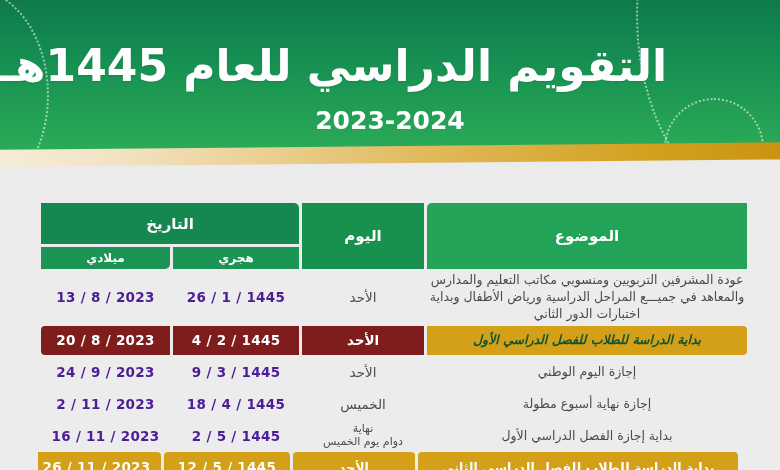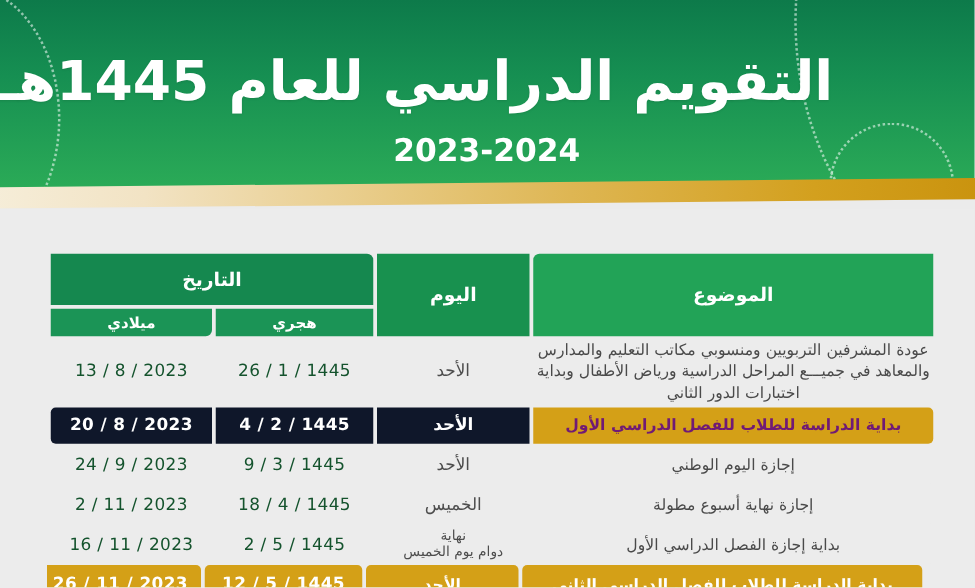--- a/index.html
+++ b/index.html
@@ -150,24 +150,24 @@
   
   td.c {
     text-align: center;
     vertical-align: middle;
     font-size: 13px;
     color: #4a4a4a;
     background: #ececec;
     height: 29px;
   }
   td.date {
-    font-weight: normal;
+    font-weight: bold;
     direction: ltr;
     letter-spacing: 0.3px;
-    color: #14532d;
+    color: #4c1d95;
     font-size: 13.5px;
   }
   td.day {
     font-size: 13.5px;
     color: #4d4d4d;
   }
   td.day small {
     font-size: 11px;
     line-height: 1.15;
     display: block;
@@ -194,30 +194,31 @@
     color: #ffffff;
     font-weight: normal;
   }
   .sub-light {
     background: #e3e3e3;
     color: #4a4a4a;
   }
 
   
   tr.row-gold td.c {
-    background: #0f172a;
+    background: #7f1d1d;
     color: #ffffff;
     font-weight: bold;
   }
   tr.row-gold td.date { color: #ffffff; }
   tr.row-gold td.day  { color: #ffffff; }
   tr.row-gold td.subject {
     background: #d4a017;
-    color: #701a75;
+    color: #14532d;
     border-radius: 4px;
+    font-style: italic;
   }
   tr.row-gold td.c:first-child { border-radius: 0 4px 4px 0; }
   tr.row-gold td.c.date-g      { border-radius: 4px 0 0 4px; }
 
   
   #clipped-row {
     position: absolute;
     left: 38px;
     top: 452px;
     width: 703px;

